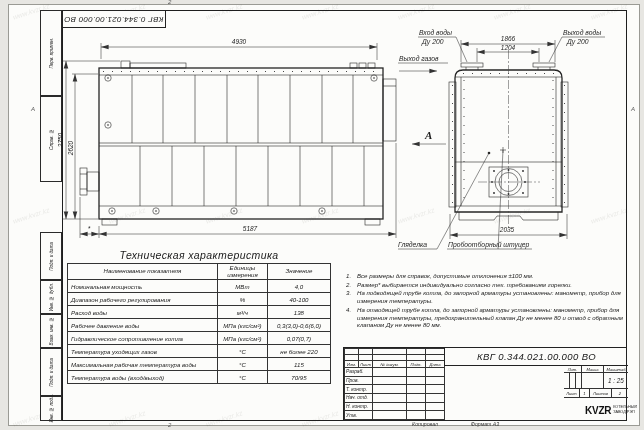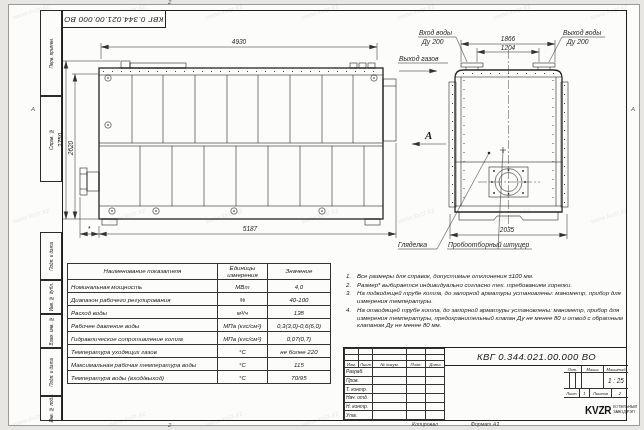--- a/index.html
+++ b/index.html
@@ -317,20 +317,21 @@
       <line class="dim" x1="489" y1="153" x2="437" y2="249"></line>
       <line class="dim" x1="398" y1="249" x2="437" y2="249"></line>
       <text class="lt" x="398" y="247">Гляделка</text>
 
       <line class="dim" x1="503" y1="150" x2="498" y2="249"></line>
       <line class="dim" x1="447" y1="249" x2="532" y2="249"></line>
       <text class="lt" x="448" y="247">Пробоотборный штуцер</text>
     </g>
   </svg>
 
+  <div class="spec-title">Техническая характеристика</div>
   <table class="spec">
     <colgroup>
         <col style="width:57%">
         <col style="width:19%">
         <col style="width:24%">
       </colgroup>
     <tbody>
         <tr class="hd">
       <td>Наименование показателя</td>
       <td>Единицы измерения</td>

